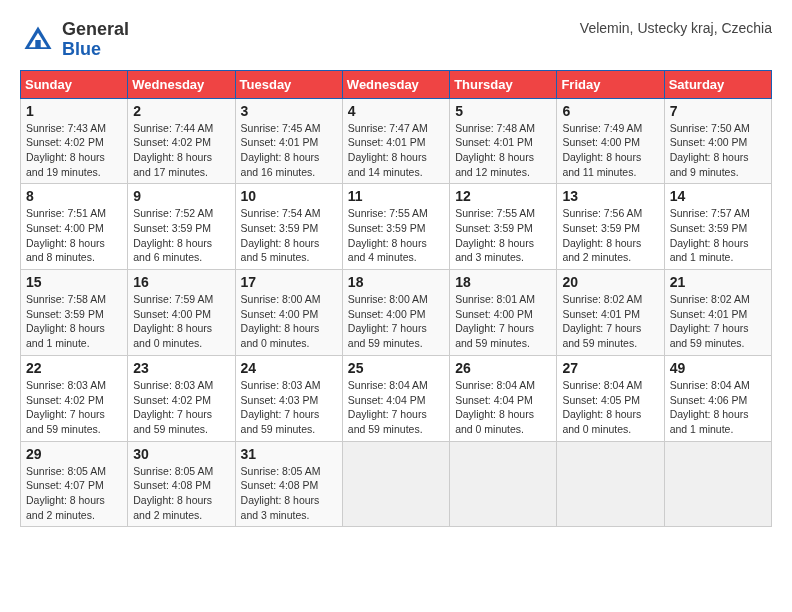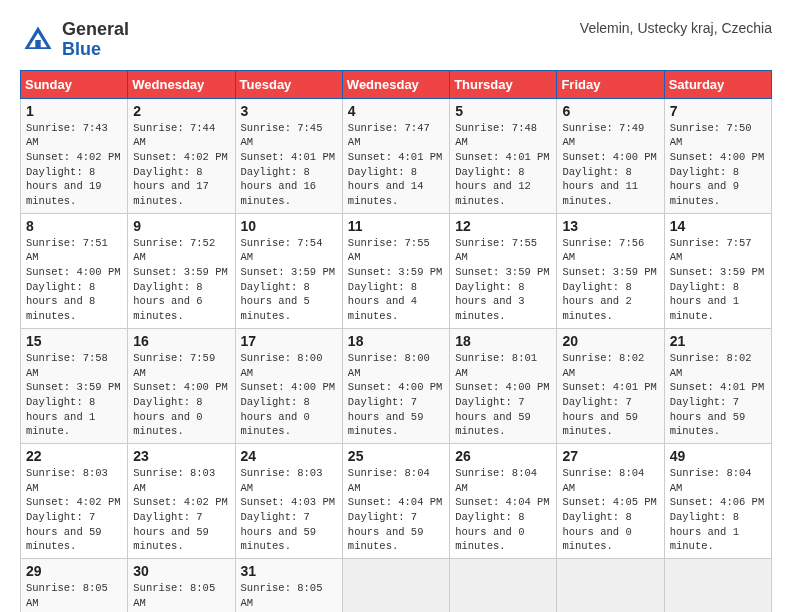--- a/index.html
+++ b/index.html
@@ -78,21 +78,20 @@
       font-size: 14px;
       font-weight: bold;
       color: #222;
       display: block;
       margin-bottom: 2px;
     }
     .day-detail {
       color: #333;
       font-size: 10.5px;
       line-height: 1.4;
-      font-family: Liberation Mono, monospace;
     }
     .empty-cell {
       background: #f0f0f0 !important;
     }
   </style>
 </head>
 <body>
 
 <div class="header-area">
   <div class="logo">

